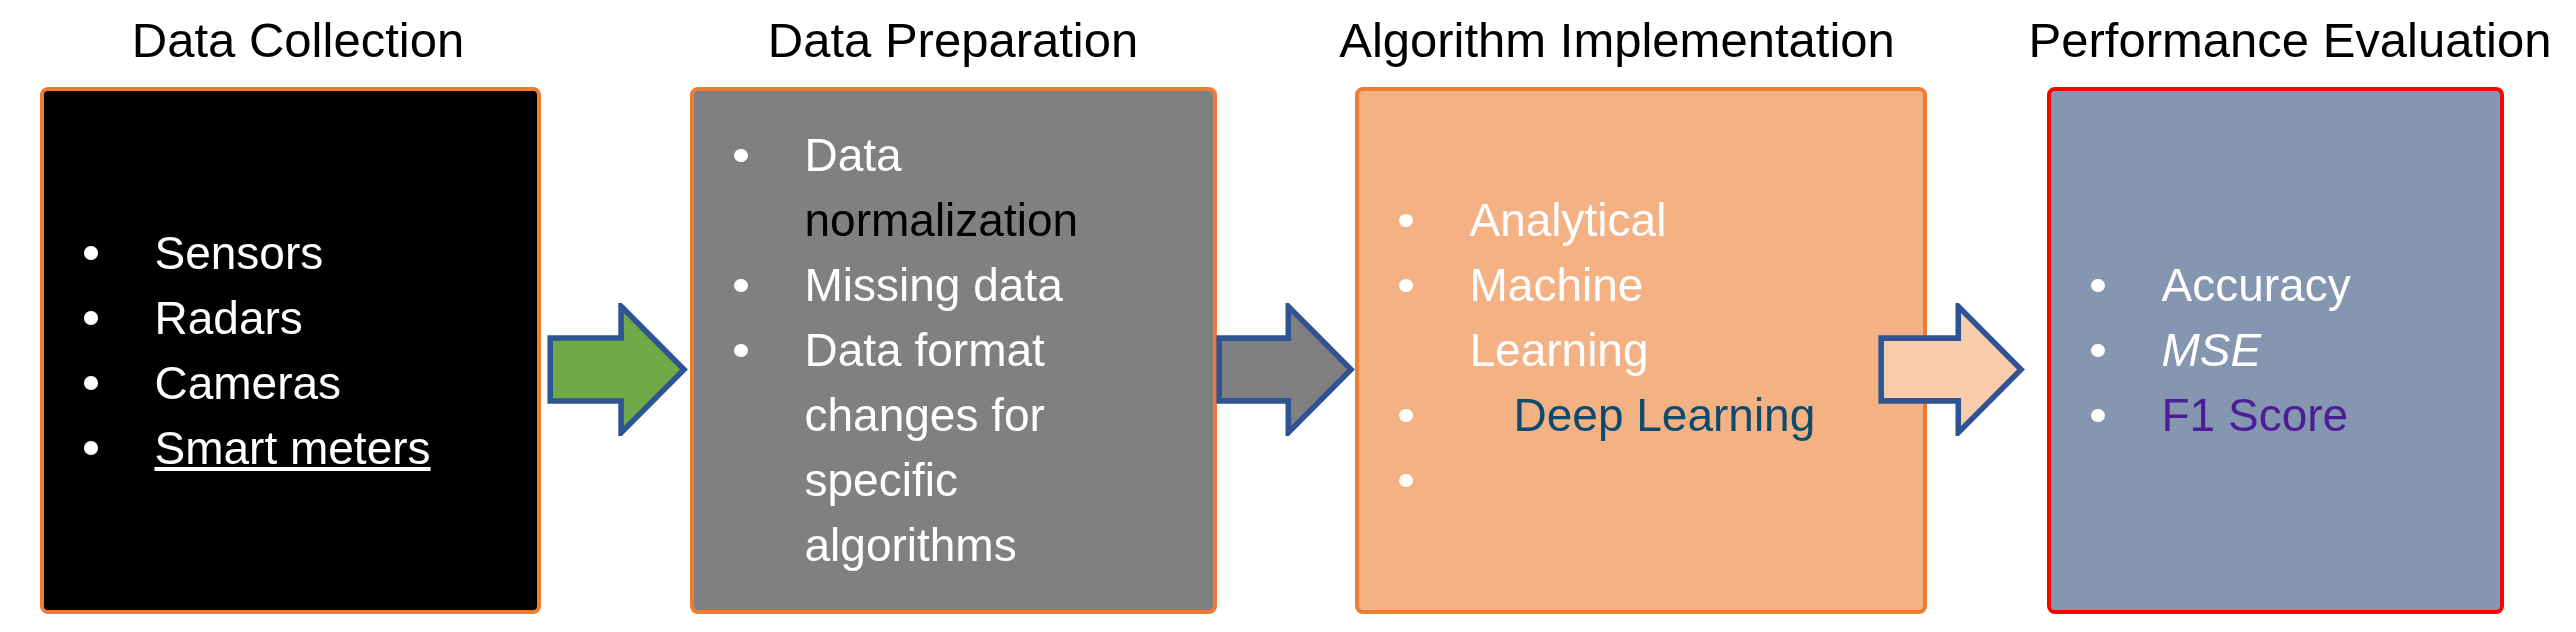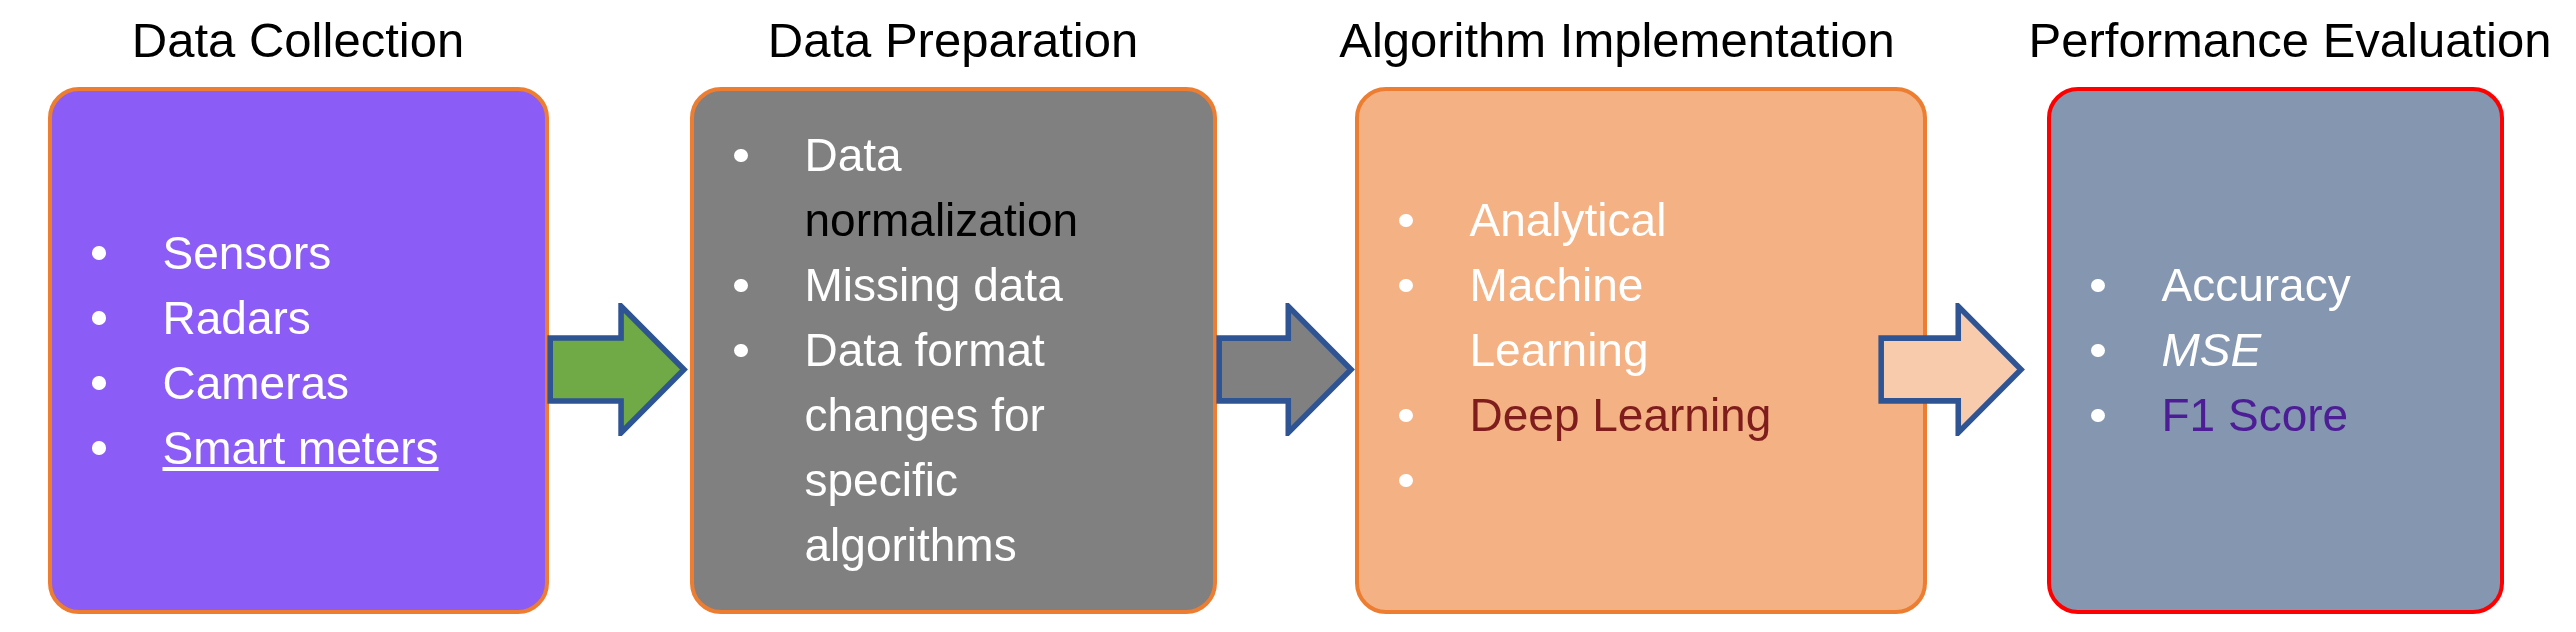--- a/index.html
+++ b/index.html
@@ -21,21 +21,21 @@
     font-weight: 400;
     color: #000000;
     line-height: 1.1;
     white-space: nowrap;
   }
   .stage-box {
     position: absolute;
     top: 87px;
     height: 527px;
     box-sizing: border-box;
-    border-radius: 31px;
+    border-radius: 8px;
     border: 4.8px solid transparent;
   }
   .items {
     position: absolute;
     top: 0; left: 0; right: 0; bottom: 0;
     display: flex;
     flex-direction: column;
     justify-content: center;
     padding-left: 40px;
     padding-right: 12.7px;
@@ -67,21 +67,21 @@
     top: 303px;
     height: 133px;
   }
 </style>
 </head>
 <body>
 
 <div id="canvas">
 
   <h2 class="stage-title" id="title-0" style="left: -60px;">Data Collection</h2>
-  <div class="stage-box" id="box-0" style="left: 48px; width: 501px; background: #8b5cf6; border-color: rgb(237, 125, 49);">
+  <div class="stage-box" id="box-0" style="left: 40px; width: 501px; background: #000000; border-color: rgb(237, 125, 49);">
     <div class="items">
         <div class="line">
           <span class="dot"></span>
           <span class="txt" style="color: rgb(255, 255, 255);">Sensors</span>
         </div>
         <div class="line">
           <span class="dot"></span>
           <span class="txt" style="color: rgb(255, 255, 255);">Radars</span>
         </div>
         <div class="line">
@@ -139,21 +139,21 @@
         <div class="line">
           <span class="dot"></span>
           <span class="txt" style="color: rgb(255, 255, 255);">Machine</span>
         </div>
         <div class="line cont">
           <span class="dot"></span>
           <span class="txt" style="color: rgb(255, 255, 255);">Learning</span>
         </div>
         <div class="line">
           <span class="dot"></span>
-          <span class="txt" style="color: #7f1d1d;">Deep Learning</span>
+          <span class="txt" style="color: #0c4a6e; margin-left: 44px;">Deep Learning</span>
         </div>
         <div class="line">
           <span class="dot"></span>
         </div>
       </div>
   </div>
 
   <h2 class="stage-title" id="title-3" style="left: 1932px;">Performance Evaluation</h2>
   <div class="stage-box" id="box-3" style="left: 2029px; width: 457px; background: rgb(132, 150, 176); border-color: rgb(255, 0, 0); margin-left: 18px;">
     <div class="items">

